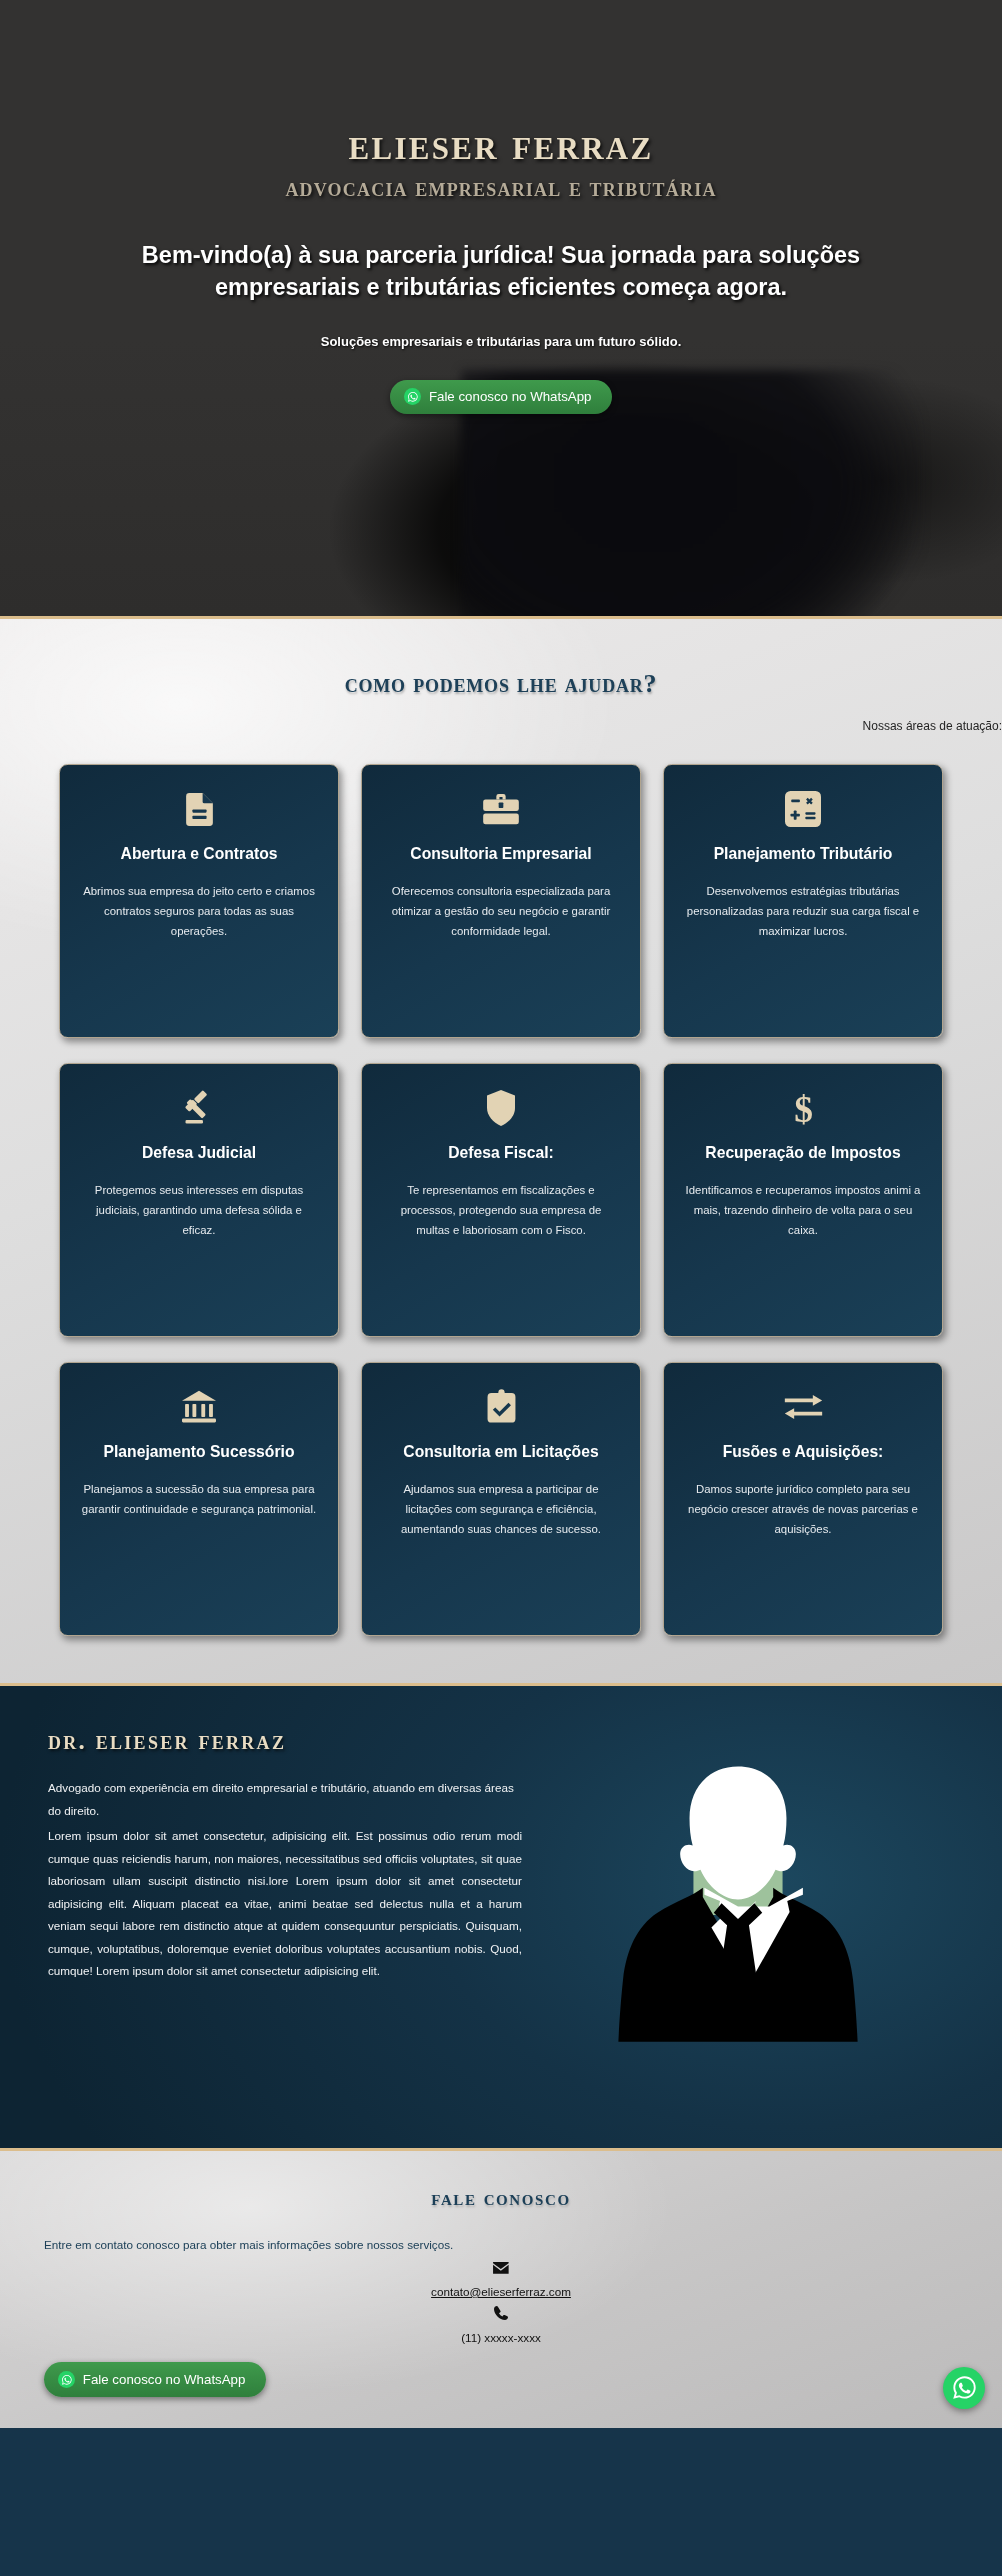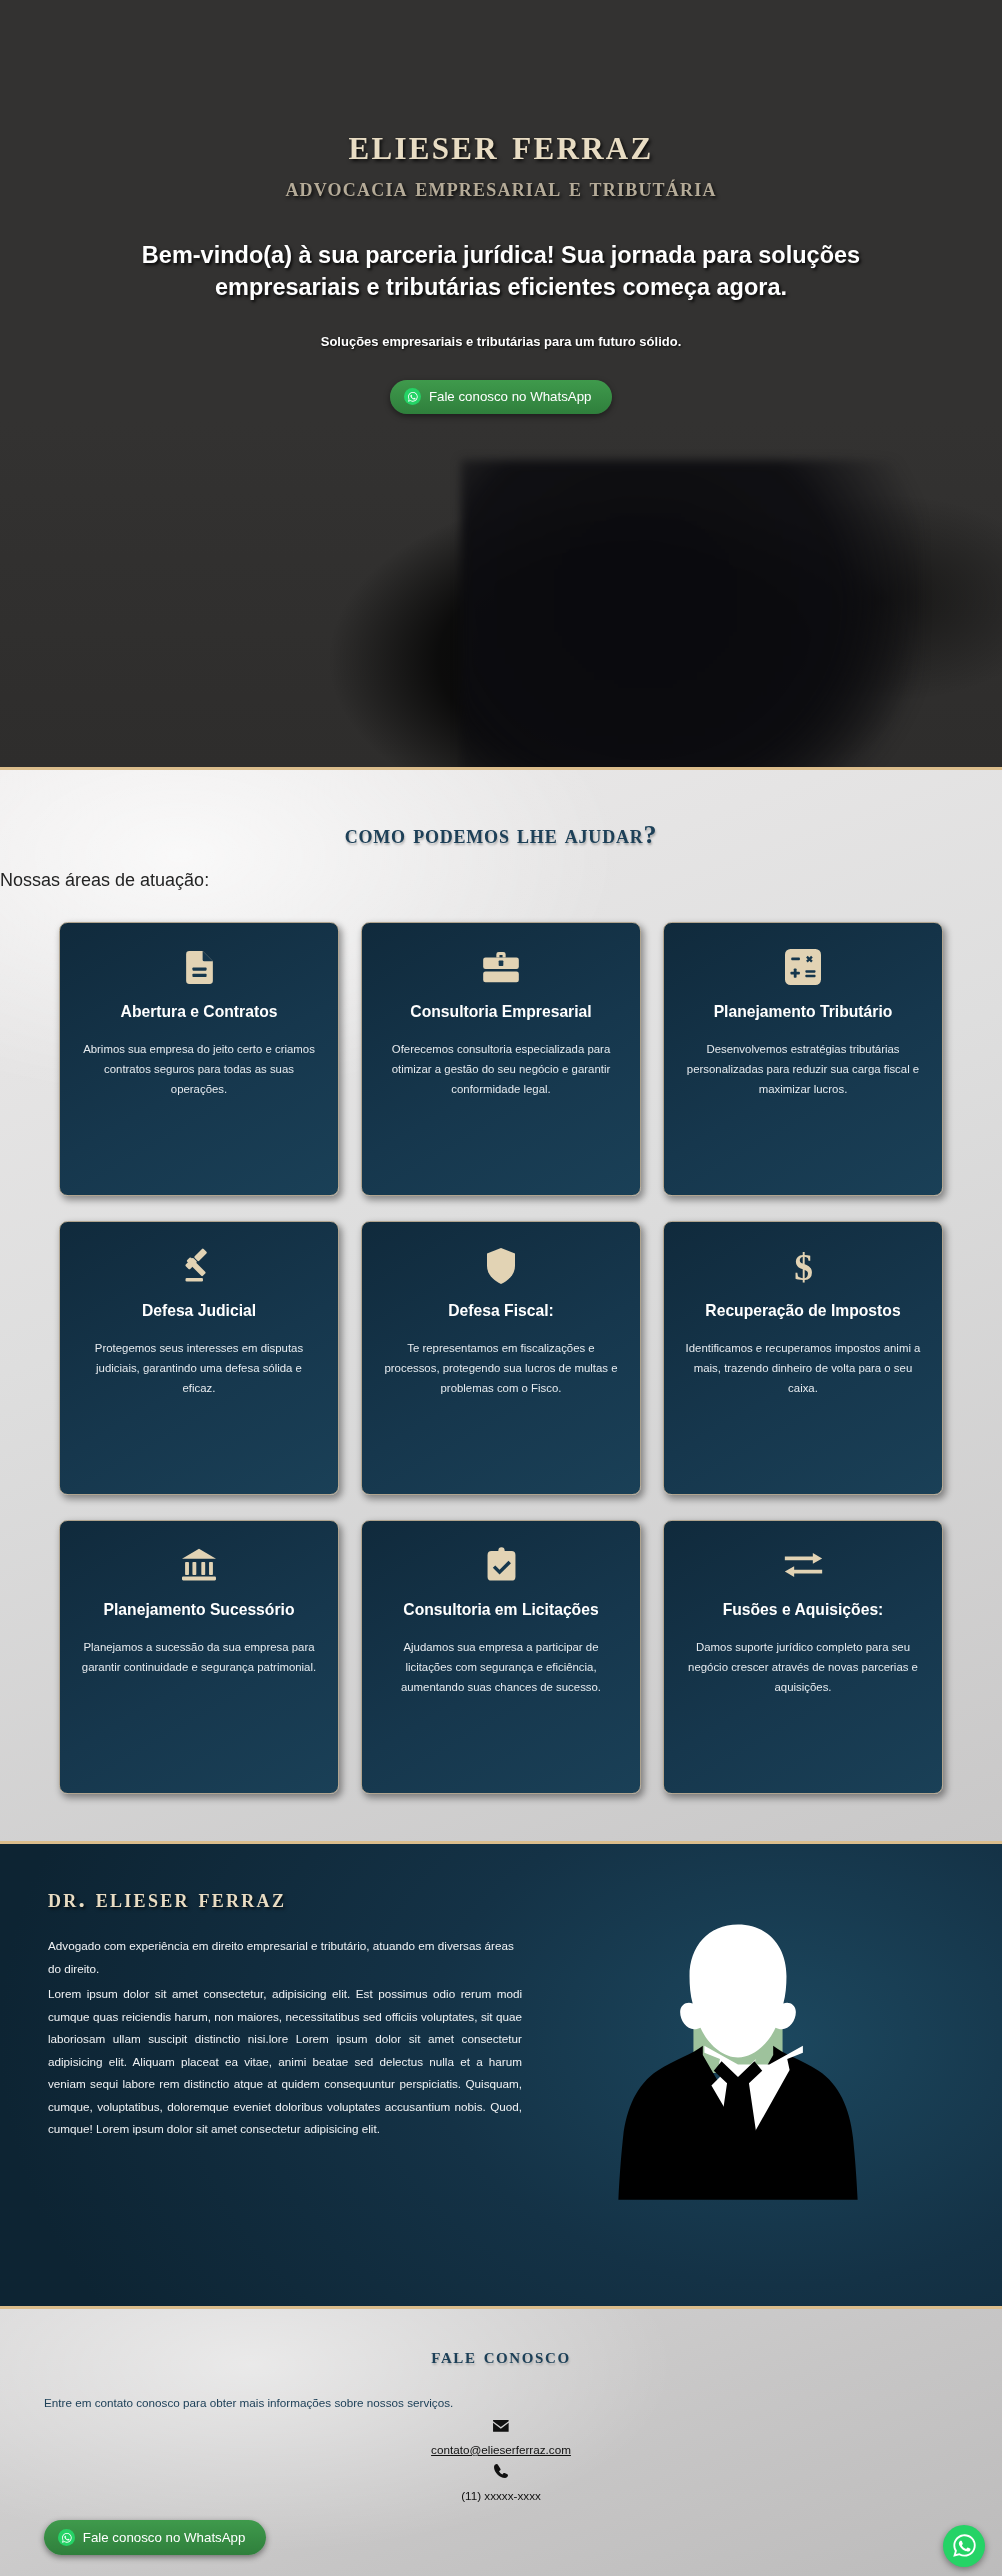--- a/index.html
+++ b/index.html
@@ -13,21 +13,21 @@
 
   .page {
     position: relative;
     width: 1002px;
     overflow: hidden;
   }
 
   
   .hero {
     position: relative;
-    height: 770px;
+    height: 619px;
     background:
       radial-gradient(ellipse 407px 235px at 62% 86%, rgba(0,0,0,0.92) 0%, rgba(0,0,0,0.75) 45%, rgba(0,0,0,0) 72%),
       radial-gradient(ellipse 258px 149px at 88% 78%, rgba(0,0,0,0.55) 0%, rgba(0,0,0,0) 70%),
       linear-gradient(180deg, #333231 0%, #333231 55%, #2e2d2c 100%);
     border-bottom: 3.9px solid #dbbd8c;
     text-align: center;
     overflow: hidden;
   }
   .hero::after {
     content: "";
@@ -115,23 +115,23 @@
     font-size: 26px;
     font-weight: 700;
     color: #1d4058;
     font-variant: small-caps;
     text-transform: lowercase;
     text-align: center;
     letter-spacing: 0.8px;
     text-shadow: 0.8px 1.6px 2.3px rgba(0,0,0,0.28);
   }
   .services-sub {
-    text-align: left;
+    text-align: right;
     margin-top: 20.4px;
-    font-size: 18px;
+    font-size: 12px;
     color: #242424;
   }
   .card-grid {
     display: grid;
     grid-template-columns: repeat(3, 280px);
     justify-content: center;
     gap: 25px 22px;
     margin-top: 31px;
   }
   .card {
@@ -349,21 +349,21 @@
         <div class="card-text">Protegemos seus interesses em disputas judiciais, garantindo uma defesa sólida e eficaz.</div>
       </div>
 
       <div class="card">
         <div class="card-icon">
           <svg width="28" height="36" viewBox="0 0 36 46">
               <path d="M18 0 36 7v16c0 10-7.6 18.3-18 23C7.6 41.3 0 33 0 23V7z"></path>
             </svg>
         </div>
         <div class="card-title">Defesa Fiscal:</div>
-        <div class="card-text">Te representamos em fiscalizações e processos, protegendo sua lucros de multas e problemas com o Fisco.</div>
+        <div class="card-text">Te representamos em fiscalizações e processos, protegendo sua empresa de multas e laboriosam com o Fisco.</div>
       </div>
 
       <div class="card">
         <div class="card-icon">
           <svg width="27" height="39" viewBox="0 0 34 50">
               <text x="17" y="42" text-anchor="middle" font-family="Liberation Serif, serif" font-size="48" font-weight="700" fill="#e2d3b4">$</text>
             </svg>
         </div>
         <div class="card-title">Recuperação de Impostos</div>
         <div class="card-text">Identificamos e recuperamos impostos animi a mais, trazendo dinheiro de volta para o seu caixa.</div>

